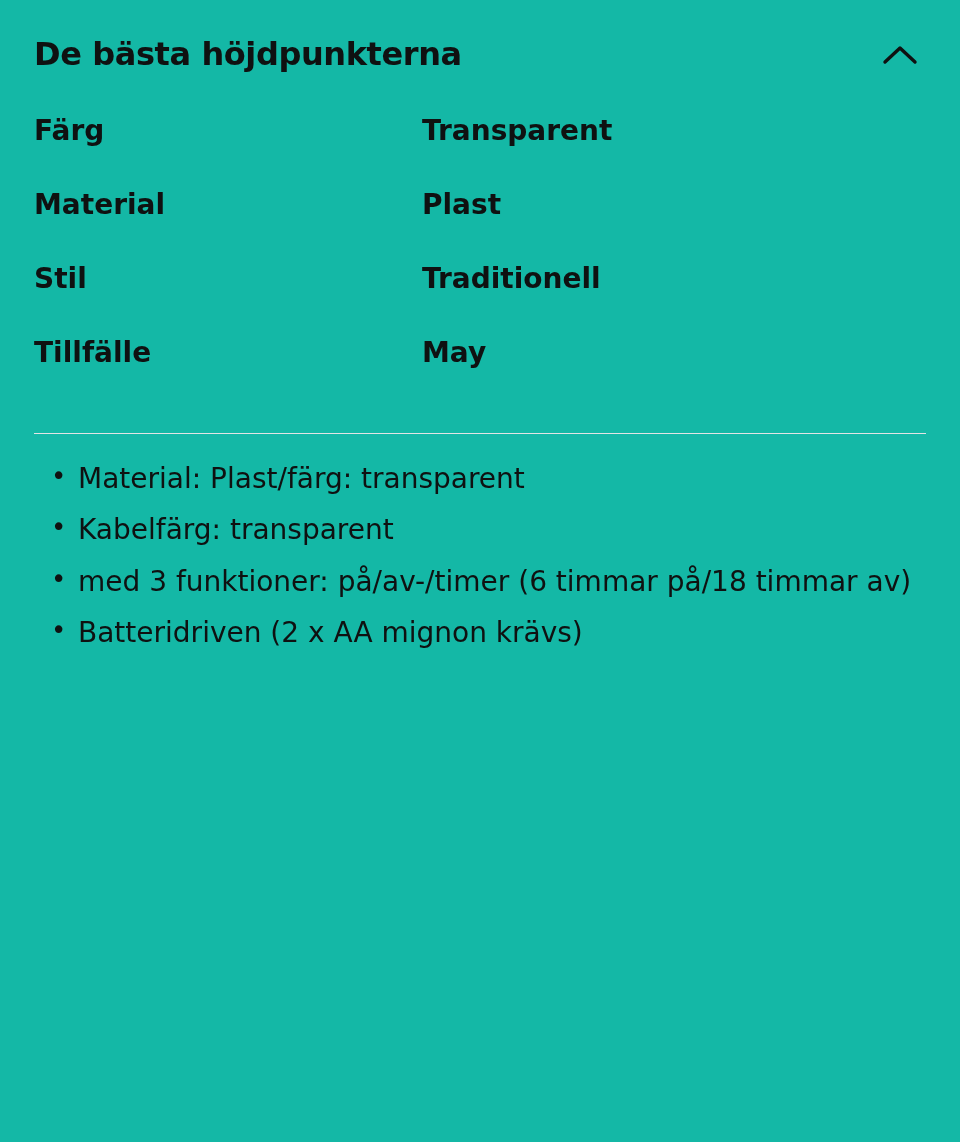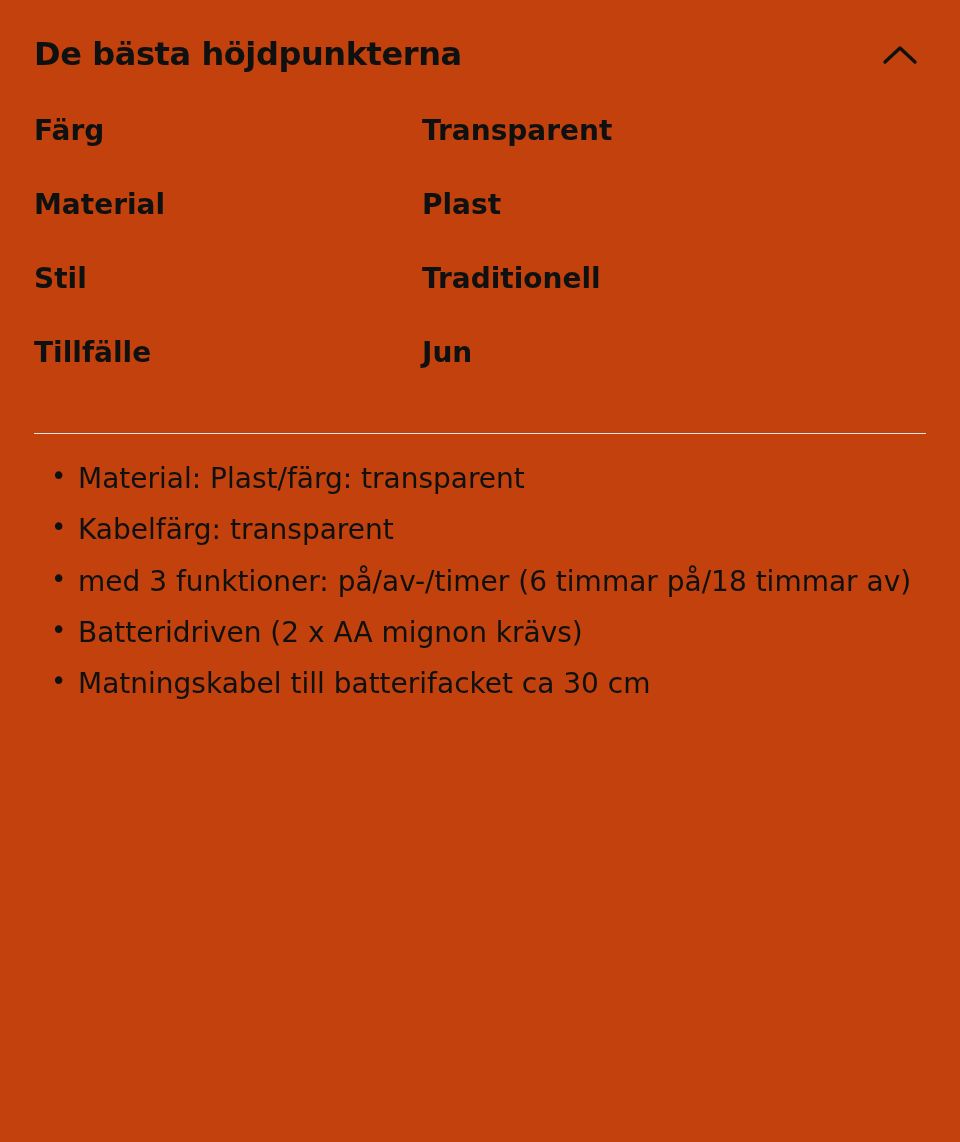--- a/index.html
+++ b/index.html
@@ -10,21 +10,21 @@
     background: #ffffff;
   }
   body {
     font-family: "DejaVu Sans", "Liberation Sans", sans-serif;
     color: #0f1111;
     -webkit-font-smoothing: antialiased;
   }
   .page {
     width: 960px;
     min-height: 1142px;
-    background: #c2410c;
+    background: #14b8a6;
     padding: 0 34px;
     position: relative;
     overflow: hidden;
   }
 
   
   .section-header {
     display: flex;
     align-items: flex-start;
     justify-content: space-between;
@@ -133,28 +133,27 @@
       <tr>
         <td class="attr-name">Material</td>
         <td class="attr-value">Plast</td>
       </tr>
       <tr>
         <td class="attr-name">Stil</td>
         <td class="attr-value">Traditionell</td>
       </tr>
       <tr>
         <td class="attr-name">Tillfälle</td>
-        <td class="attr-value">Jun</td>
+        <td class="attr-value">May</td>
       </tr>
     </tbody>
   </table>
 
   <hr class="divider">
 
   <ul class="bullet-list">
     <li>Material: Plast/färg: transparent</li>
     <li>Kabelfärg: transparent</li>
     <li>med 3 funktioner: på/av-/timer (6 timmar på/18 timmar av)</li>
     <li>Batteridriven (2 x AA mignon krävs)</li>
-    <li>Matningskabel till batterifacket ca 30 cm</li>
   </ul>
 
 </div>
 
 </body></html>

